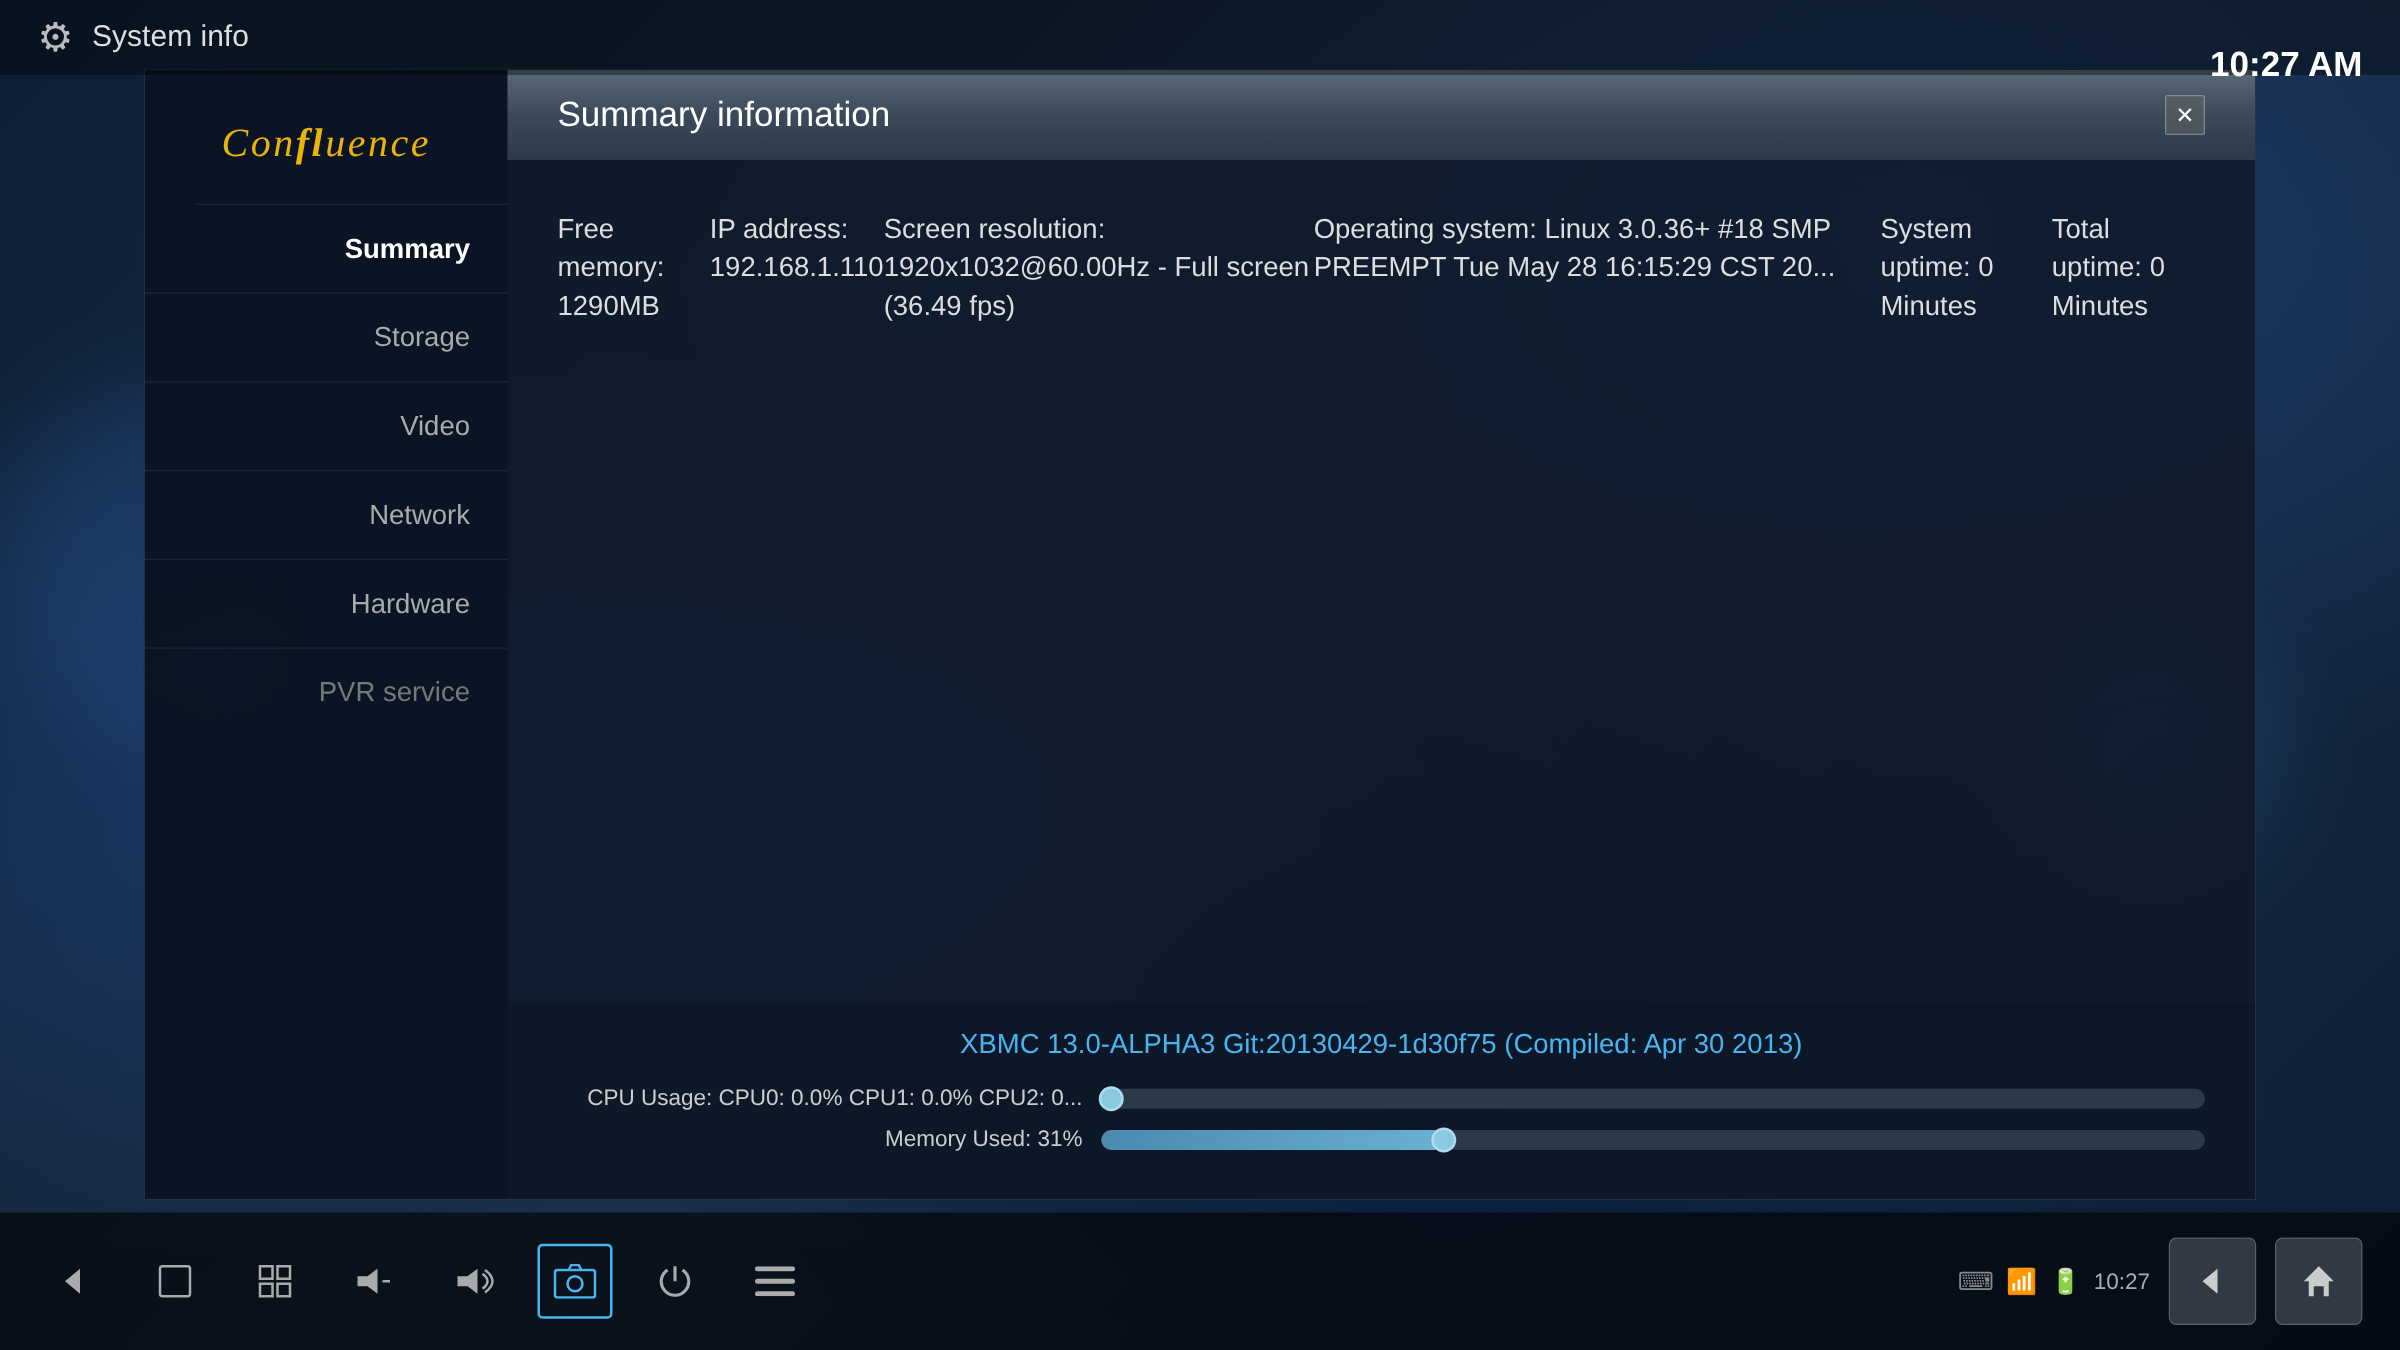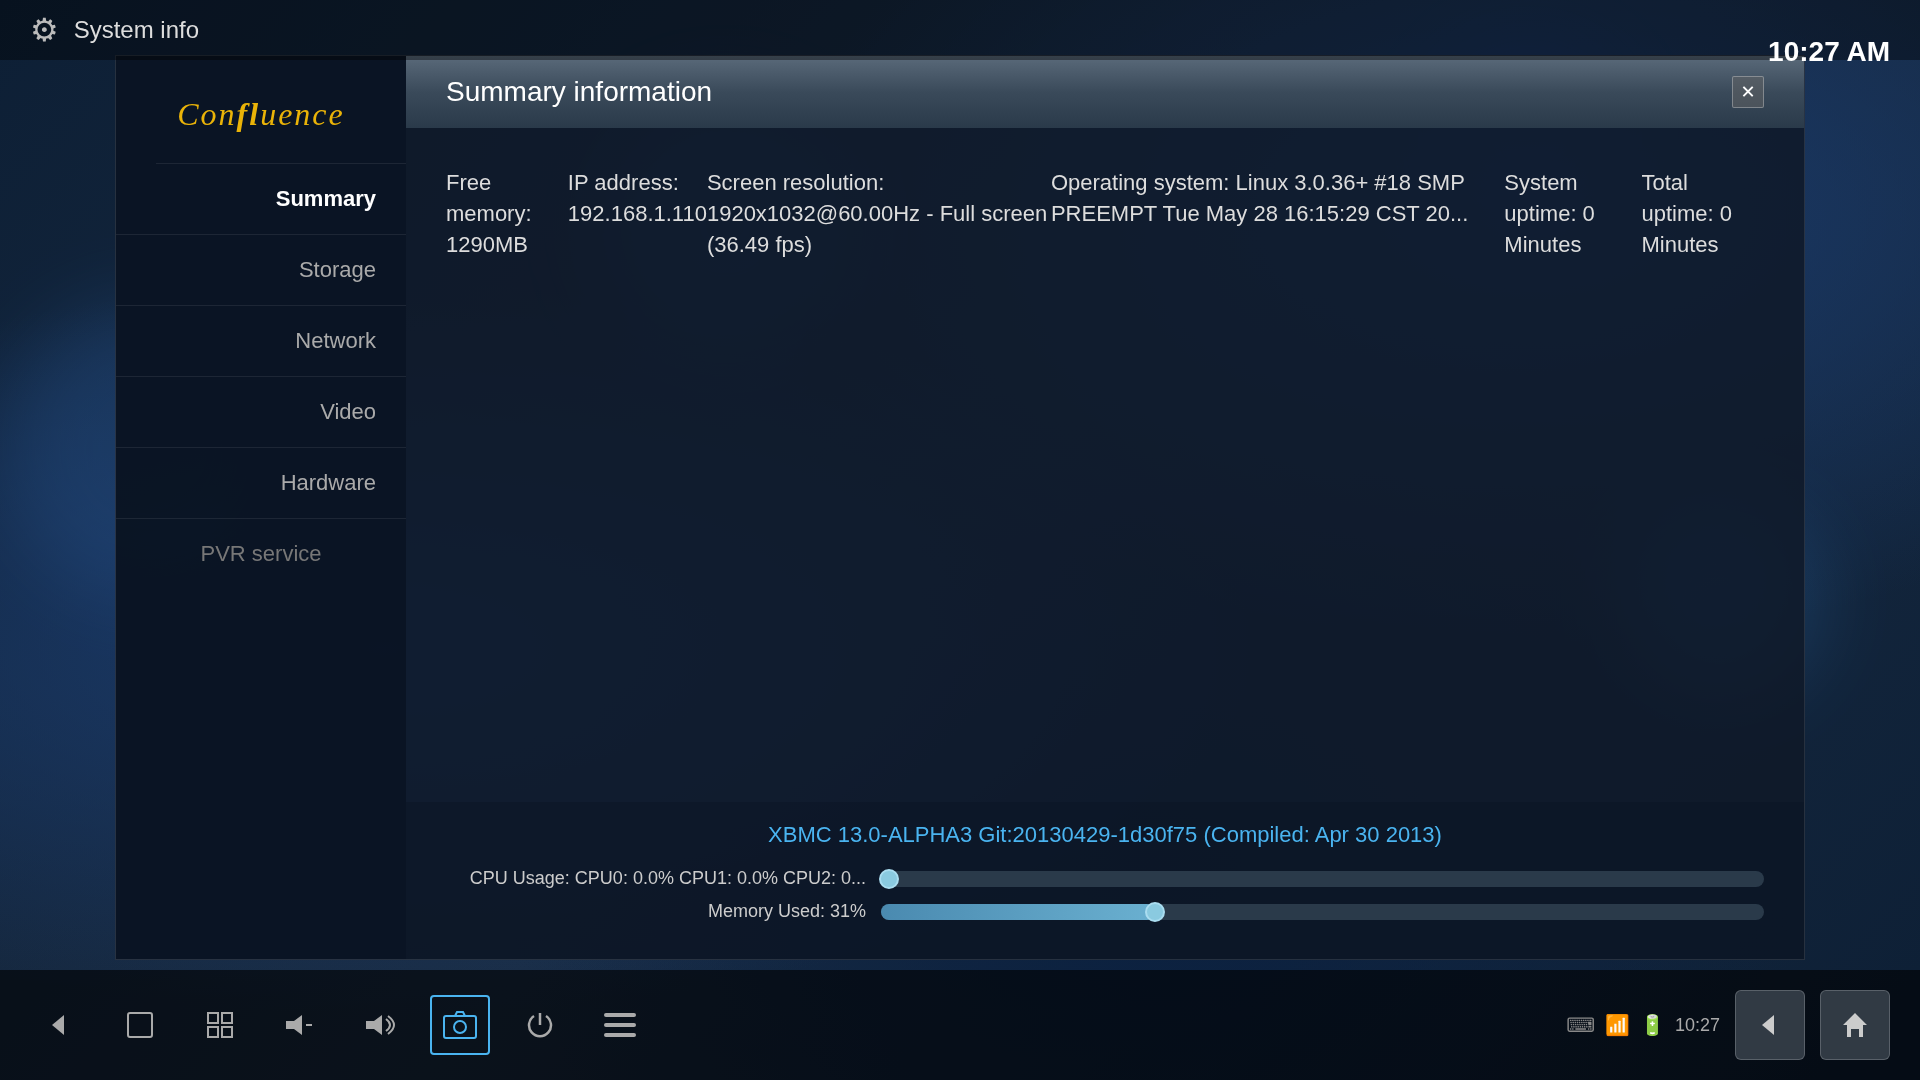--- a/index.html
+++ b/index.html
@@ -312,24 +312,24 @@
 
 <div class="main-container">
 
   <div class="sidebar">
     <div class="confluence-logo">
       <span style="font-style:italic;">Con</span><span style="font-weight:bold; font-style:italic;">fl</span><span style="font-style:italic;">uence</span>
     </div>
 
     <div class="nav-item active">Summary</div>
     <div class="nav-item">Storage</div>
+    <div class="nav-item">Video</div>
     <div class="nav-item">Network</div>
-    <div class="nav-item">Video</div>
     <div class="nav-item">Hardware</div>
-    <div class="nav-item" style="color:#777;text-align:center;">PVR service</div>
+    <div class="nav-item" style="color:#777;">PVR service</div>
   </div>
 
   <div class="content-area">
 
     <div class="content-header">
       <span class="content-title">Summary information</span>
       <div class="close-btn">✕</div>
     </div>
 
     <div class="info-content">

